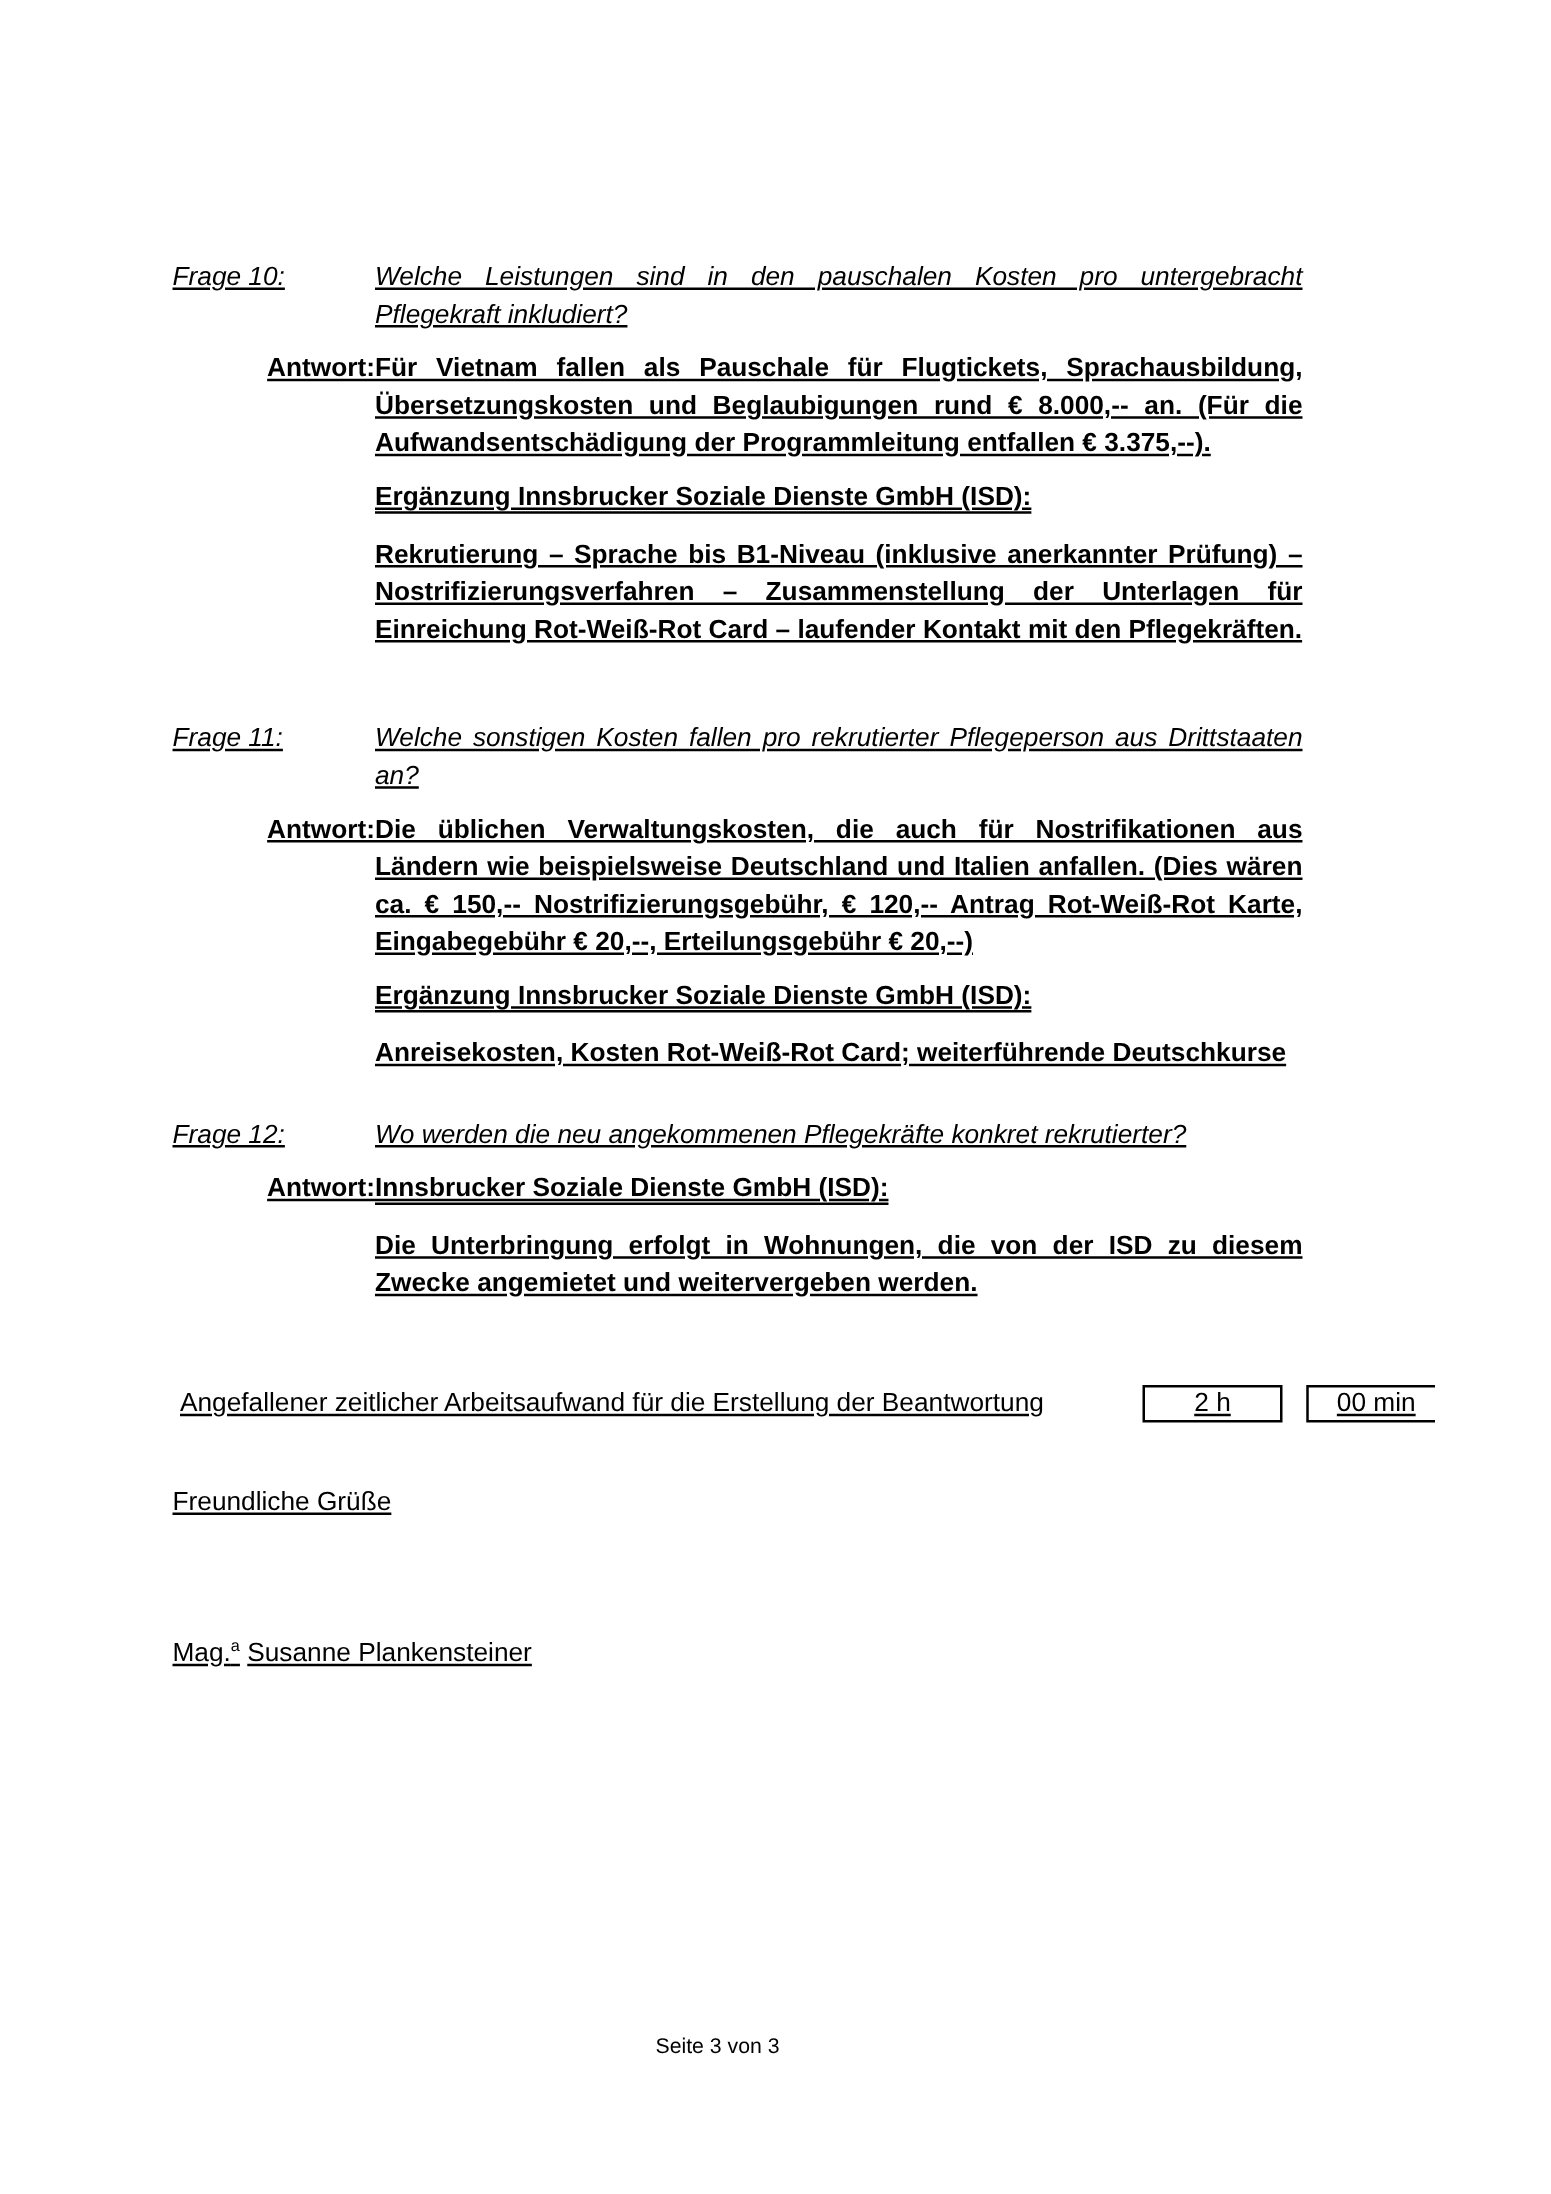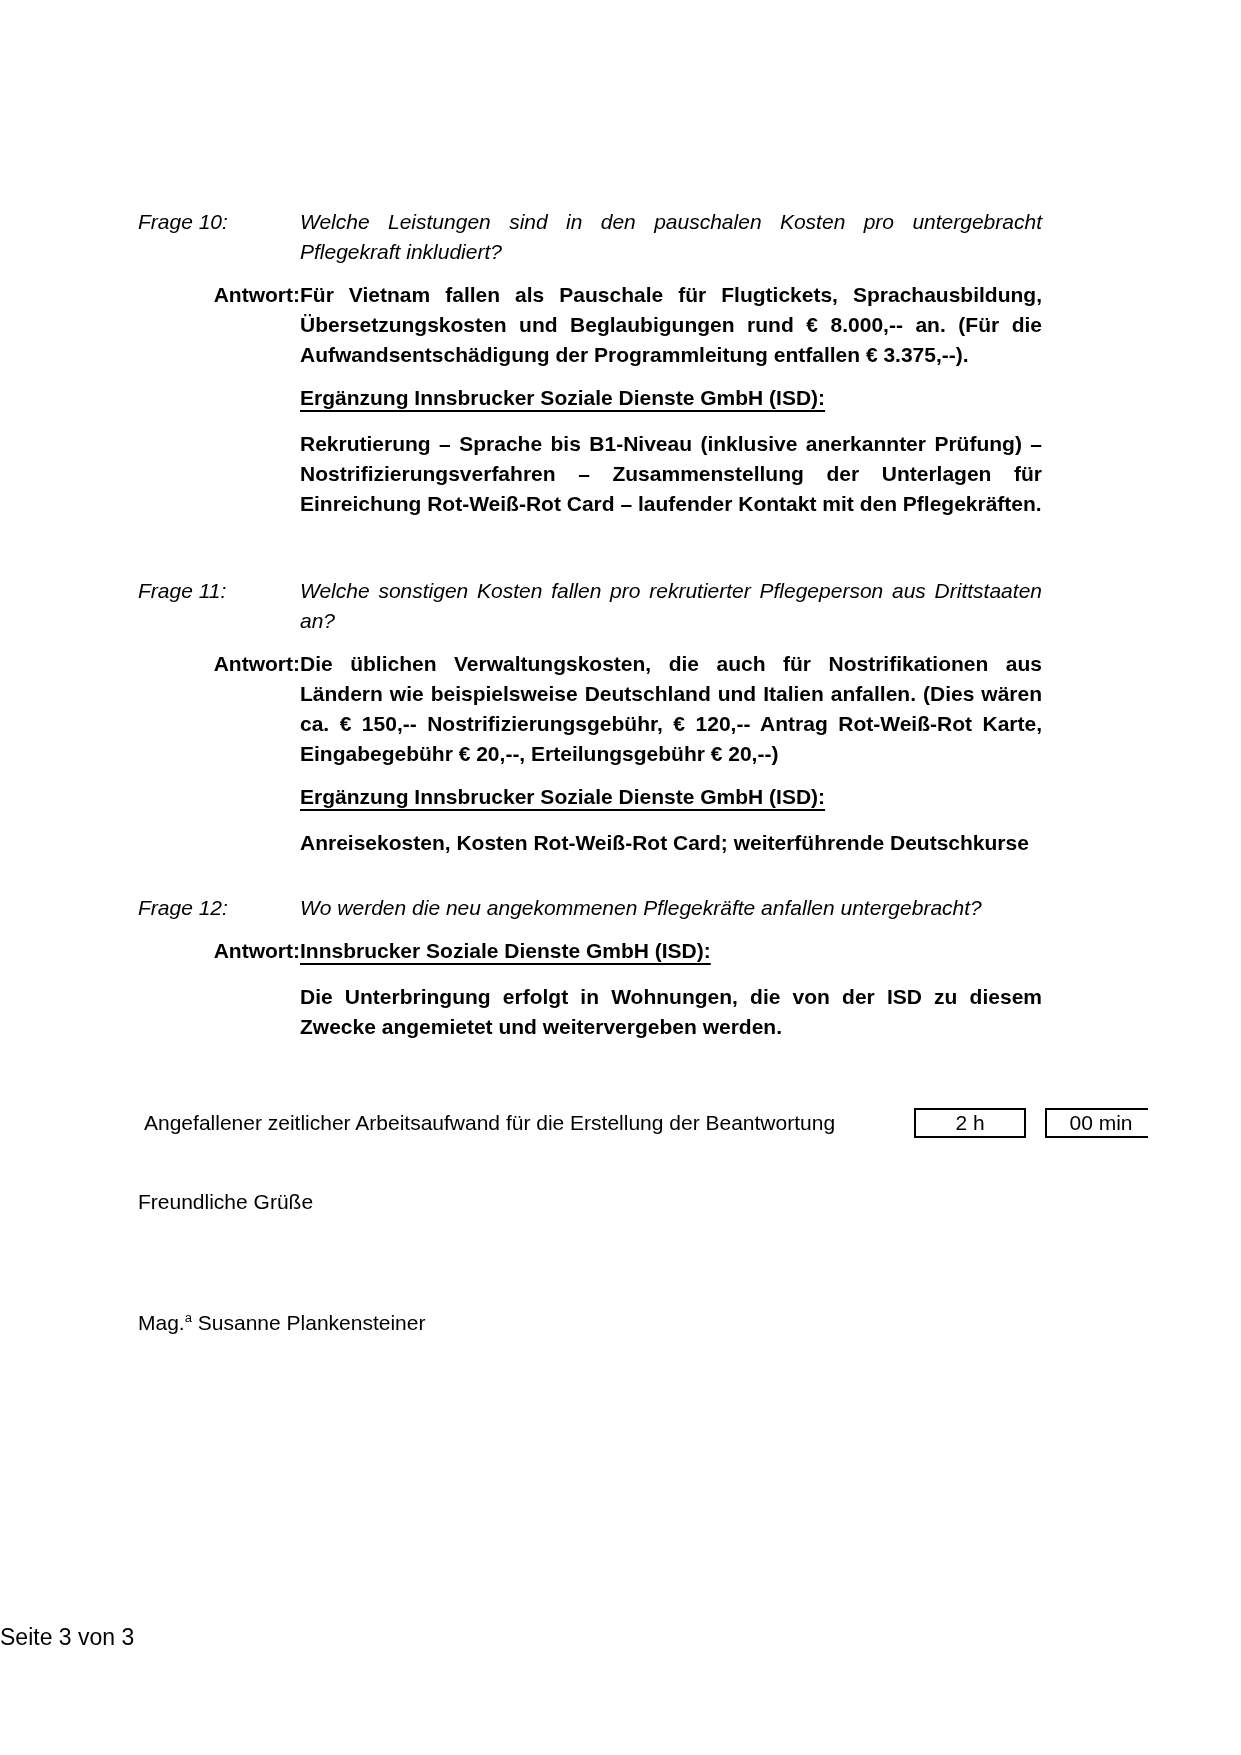--- a/index.html
+++ b/index.html
@@ -6,20 +6,21 @@
   .page {
     position: relative;
     width: 1148px;
     height: 1755px;
     background: #ffffff;
     color: #000000;
     font-family: "Liberation Sans", "DejaVu Sans", sans-serif;
     font-size: 21px;
     line-height: 30px;
     overflow: hidden;
+    text-decoration: underline;
   }
   .content { padding: 207px 106px 0 138px; }
 
   .row { display: grid; grid-template-columns: 162px 1fr; }
   .q-label { font-style: italic; }
   .a-label { font-weight: bold; text-align: right; }
 
   p { margin: 0 0 13px 0; }
   .q   { font-style: italic; text-align: justify; }
   .ans { font-weight: bold;  text-align: justify; }
@@ -61,22 +62,22 @@
   .greeting { margin: 49px 0 0 0; }
   .signer   { margin: 91px 0 0 0; }
   .dept     { margin: 10px 0 0 0; }
   .signer sup { font-size: 0.62em; line-height: 0; }
   .signer .nm { margin-left: 0.28em; }
 
   .footer {
     position: absolute;
     left: 0; right: 0;
     top: 1622px;
-    text-align: left;
-    font-size: 23px;
+    text-align: center;
+    font-size: 17px;
   }
 </style>
 </head>
 <body>
 
 <div class="page">
   <div class="content">
 
     <section id="sec-10">
       <div class="row">
@@ -109,21 +110,21 @@
           <p class="sup-head">Ergänzung Innsbrucker Soziale Dienste GmbH (ISD):</p>
           <p class="ans">Anreisekosten, Kosten Rot-Weiß-Rot Card; weiterführende Deutschkurse</p>
         </div>
       </div>
     </section>
 
     <section id="sec-12">
       <div class="row">
         <div class="q-label">Frage 12:</div>
         <div>
-          <p class="q">Wo werden die neu angekommenen Pflegekräfte anfallen untergebracht?</p>
+          <p class="q">Wo werden die neu angekommenen Pflegekräfte konkret rekrutierter?</p>
         </div>
       </div>
       <div class="row">
         <div class="a-label">Antwort:</div>
         <div>
           <p class="ans-head">Innsbrucker Soziale Dienste GmbH (ISD):</p>
           <p class="ans">Die Unterbringung erfolgt in Wohnungen, die von der ISD zu diesem Zwecke angemietet und weitervergeben werden.</p>
         </div>
       </div>
     </section>

